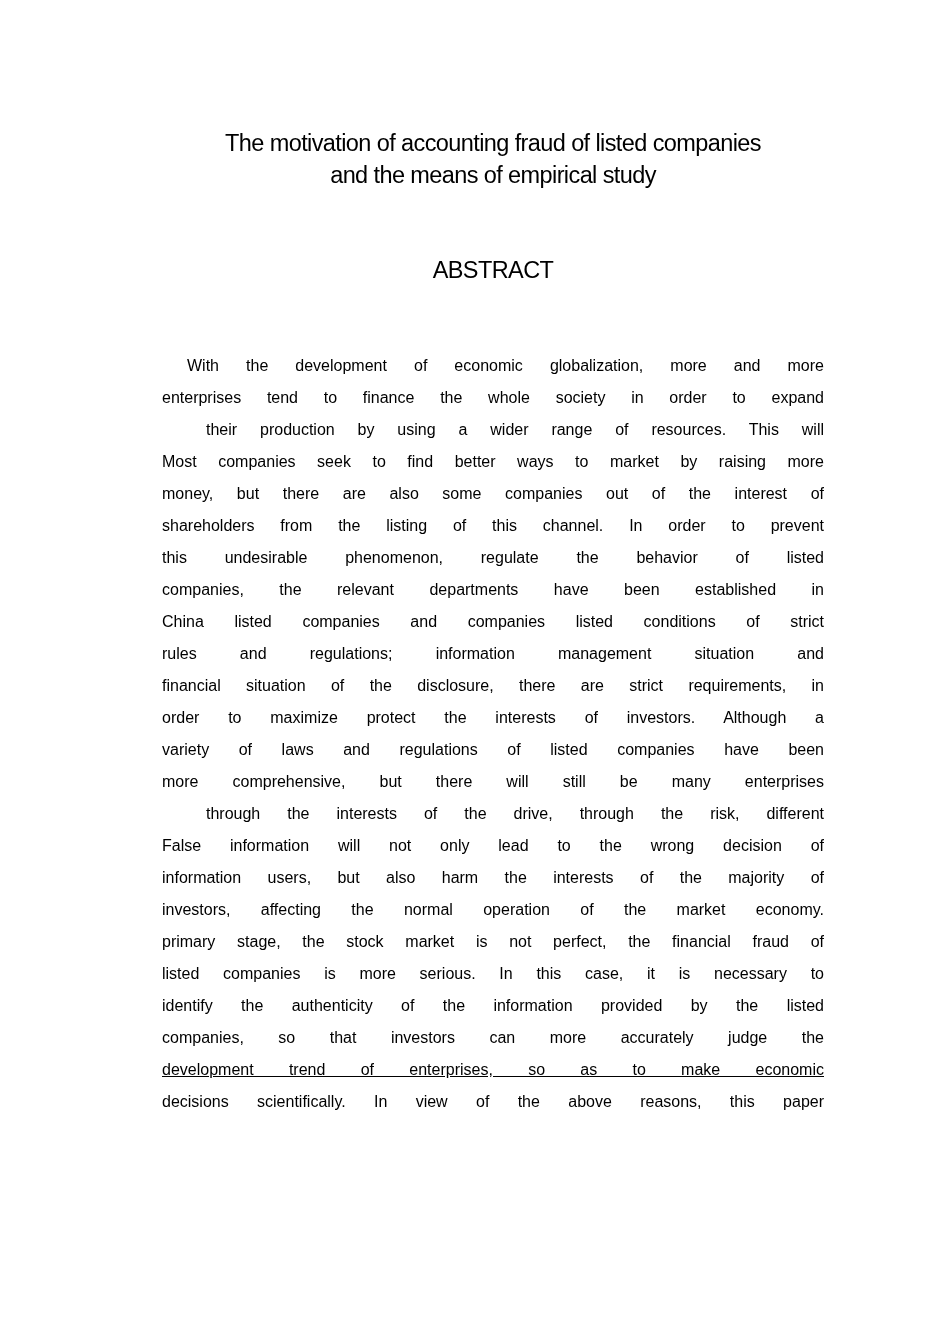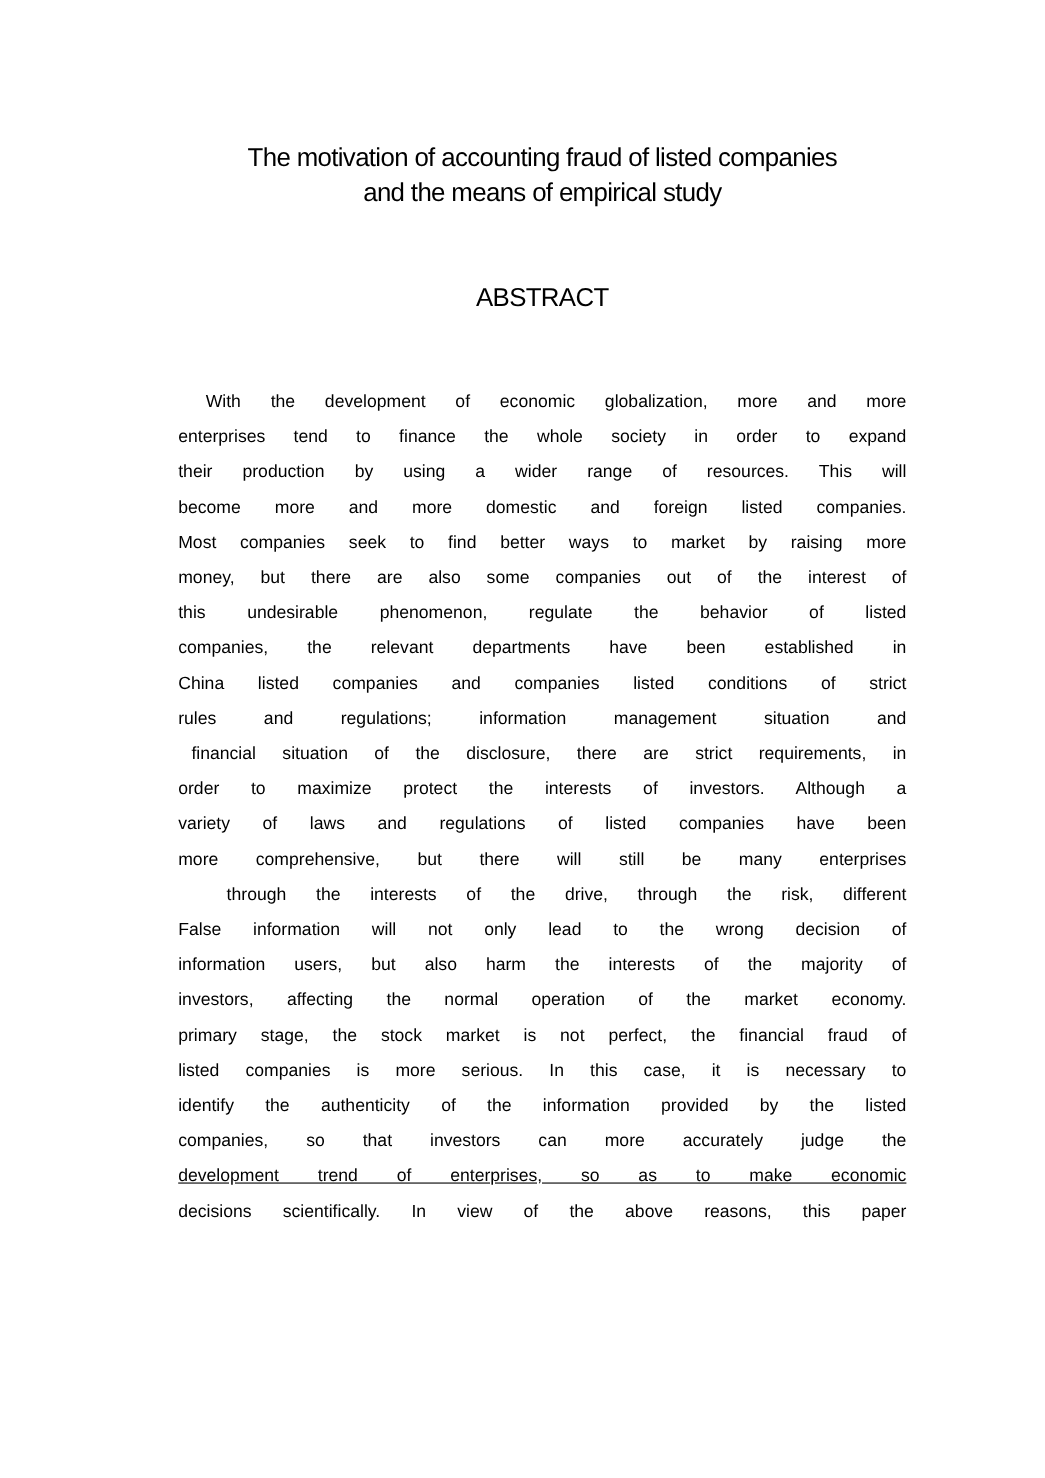--- a/index.html
+++ b/index.html
@@ -21,29 +21,29 @@
 
 <div>
   <div class="title l1">The motivation of accounting fraud of listed companies</div>
   <div class="title l2">and the means of empirical study</div>
 
   <div class="heading">ABSTRACT</div>
 
   <div class="body">
     <div class="line first" style="white-space: normal;">With the development of economic globalization, more and more</div>
     <div class="line" style="white-space: normal;">enterprises tend to finance the whole society in order to expand</div>
-    <div class="line" style="white-space: normal;">their production by using a wider range of resources. This will</div>
-    <div class="line" style="white-space: normal;">become more and more domestic and foreign listed companies.</div>
+    <div class="line" style="white-space: normal; margin-left: 44px;">their production by using a wider range of resources. This will</div>
     <div class="line" style="white-space: normal;">Most companies seek to find better ways to market by raising more</div>
     <div class="line" style="white-space: normal;">money, but there are also some companies out of the interest of</div>
+    <div class="line" style="white-space: normal;">shareholders from the listing of this channel. In order to prevent</div>
     <div class="line" style="white-space: normal;">this undesirable phenomenon, regulate the behavior of listed</div>
     <div class="line" style="white-space: normal;">companies, the relevant departments have been established in</div>
     <div class="line" style="white-space: normal;">China listed companies and companies listed conditions of strict</div>
     <div class="line" style="white-space: normal;">rules and regulations; information management situation and</div>
-    <div class="line" style="white-space: normal; margin-left: 12px;">financial situation of the disclosure, there are strict requirements, in</div>
+    <div class="line" style="white-space: normal;">financial situation of the disclosure, there are strict requirements, in</div>
     <div class="line" style="white-space: normal;">order to maximize protect the interests of investors. Although a</div>
     <div class="line" style="white-space: normal;">variety of laws and regulations of listed companies have been</div>
     <div class="line" style="white-space: normal;">more comprehensive, but there will still be many enterprises</div>
     <div class="line" style="white-space: normal; margin-left: 44px;">through the interests of the drive, through the risk, different</div>
     <div class="line" style="white-space: normal;">False information will not only lead to the wrong decision of</div>
     <div class="line" style="white-space: normal;">information users, but also harm the interests of the majority of</div>
     <div class="line" style="white-space: normal;">investors, affecting the normal operation of the market economy.</div>
     <div class="line" style="white-space: normal;">primary stage, the stock market is not perfect, the financial fraud of</div>
     <div class="line" style="white-space: normal;">listed companies is more serious. In this case, it is necessary to</div>
     <div class="line" style="white-space: normal;">identify the authenticity of the information provided by the listed</div>

